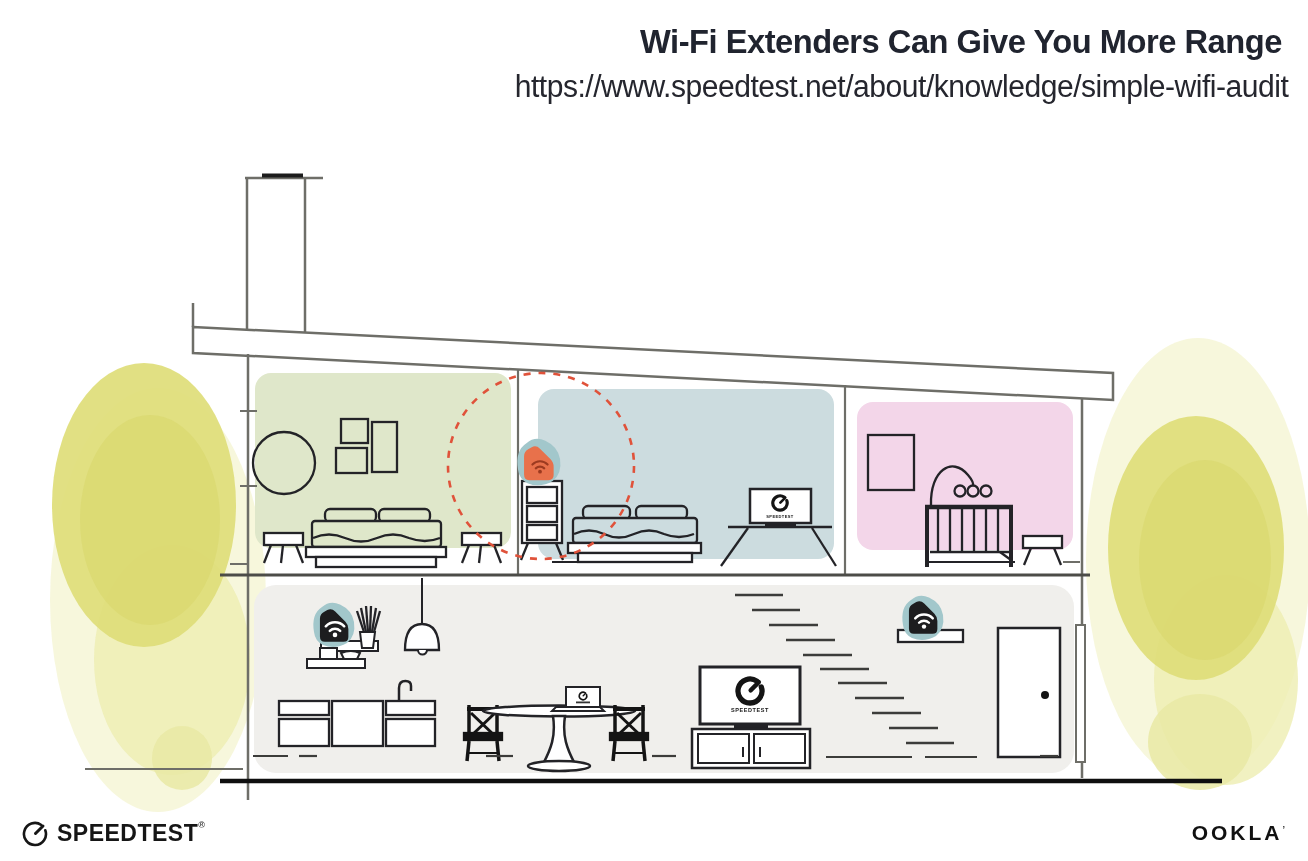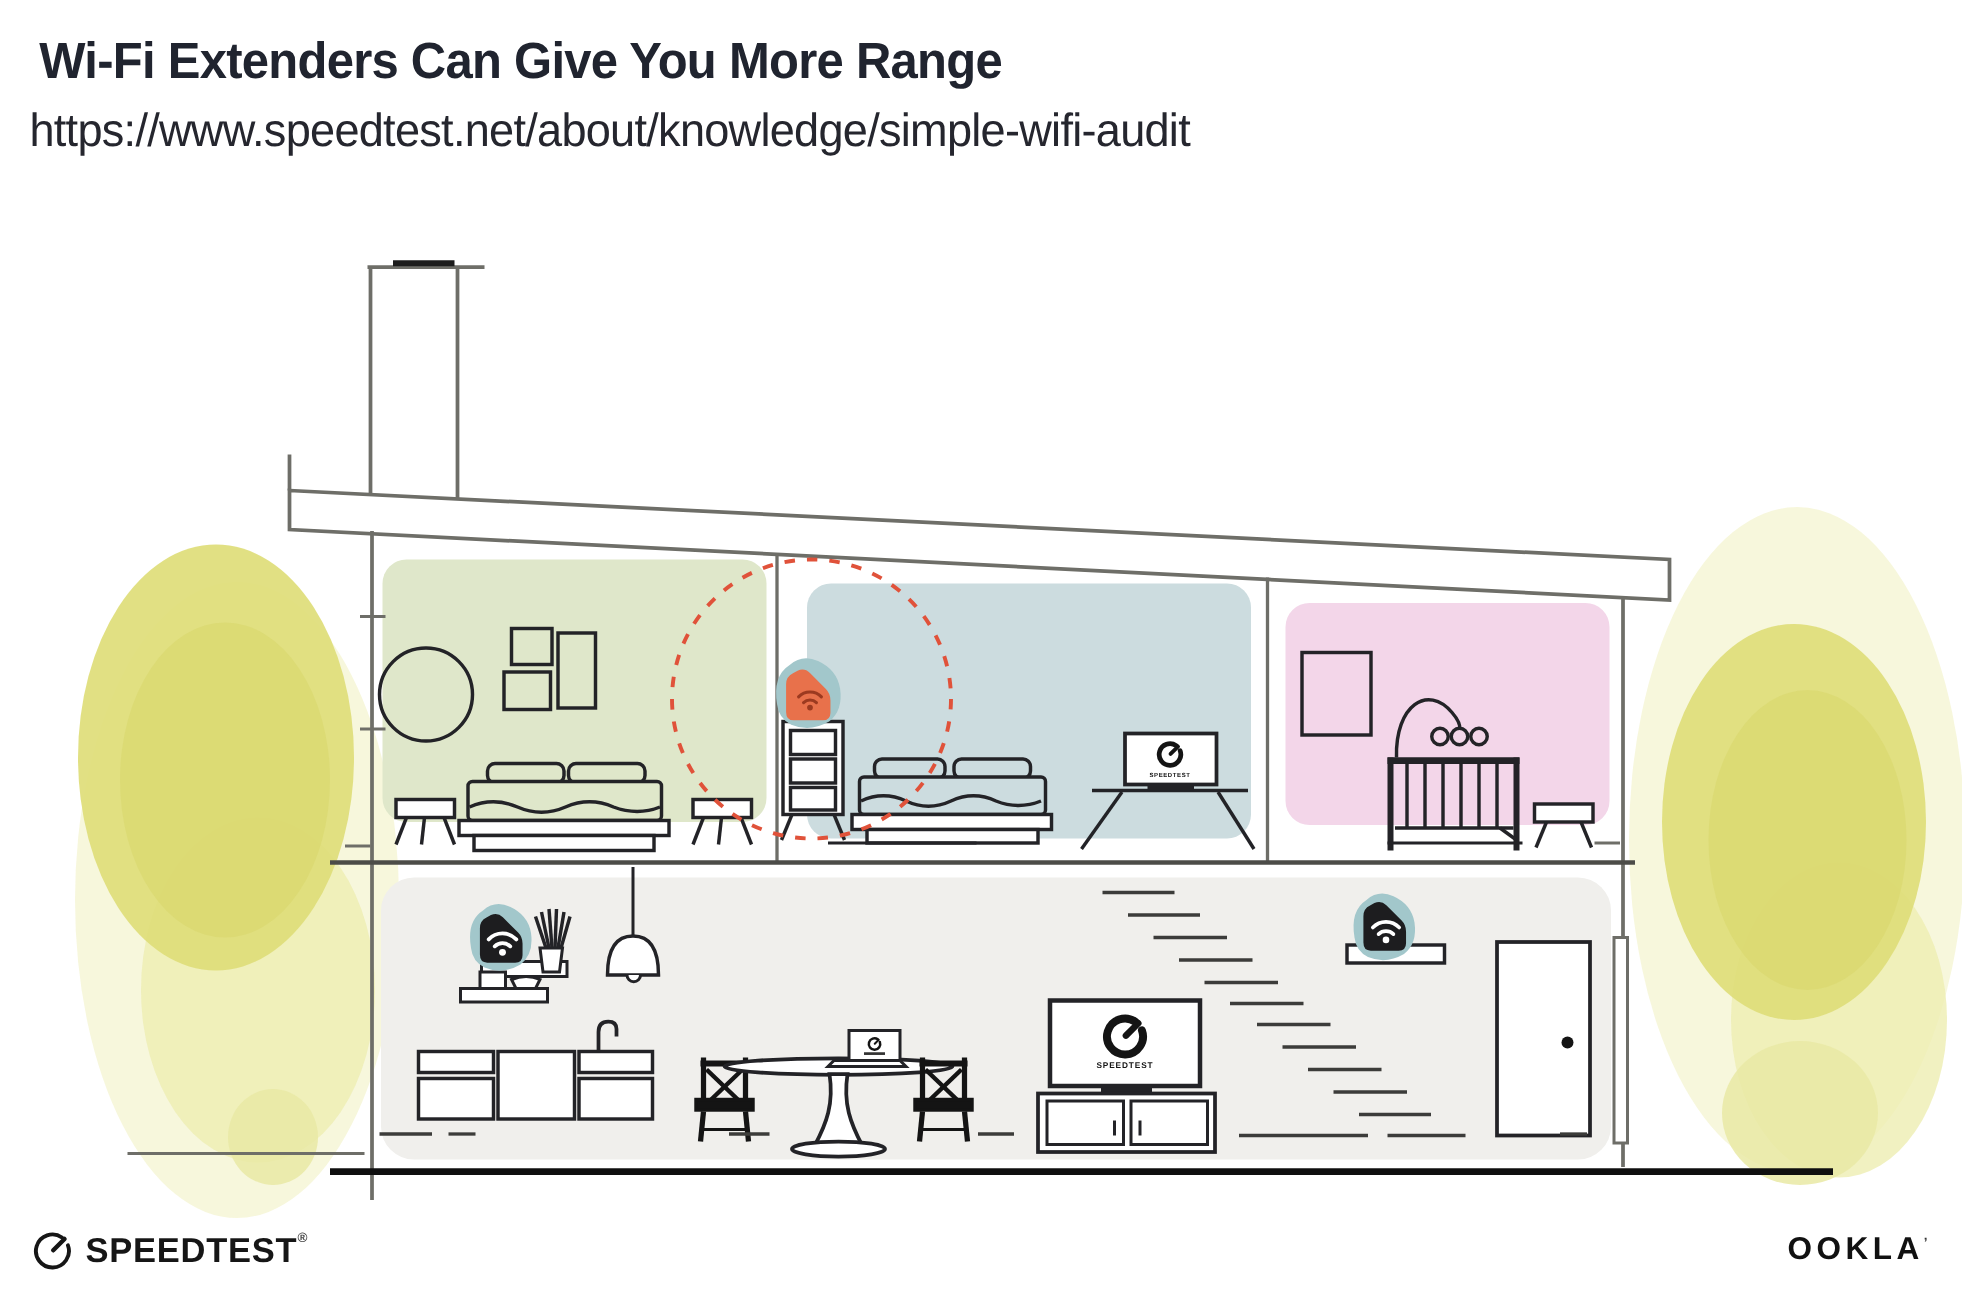--- a/index.html
+++ b/index.html
@@ -1,17 +1,17 @@
 <!DOCTYPE html>
 <html><head>
 <meta charset="utf-8">
 <style>
   html,body{margin:0;padding:0;background:#ffffff;}
   body{width:1308px;height:861px;position:relative;font-family:"Liberation Sans",sans-serif;overflow:hidden;}
-  .header{position:absolute;top:22px;left:0;width:1308px;text-align:left;}
+  .header{position:absolute;top:22px;left:0;width:1308px;text-align:right;}
   .title{font-size:34px;font-weight:700;color:#20242f;letter-spacing:-0.5px;margin:0;
          transform:scaleX(0.96);transform-origin:center;}
   .url{font-size:31px;font-weight:400;color:#25262e;letter-spacing:-0.5px;margin:8px 0 0 0;
        transform:scaleX(0.97);transform-origin:center;}
   .scene{position:absolute;top:0;left:0;}
   .footer-left{position:absolute;left:22px;bottom:14px;display:flex;align-items:center;gap:9px;text-align:center;}
   .footer-left .wordmark{font-size:23px;font-weight:700;color:#161616;letter-spacing:0.5px;}
   .footer-left sup{font-size:9px;color:#444;vertical-align:top;}
   .footer-right{position:absolute;right:20px;bottom:16px;}
   .footer-right .wordmark{font-size:21px;font-weight:700;color:#111;letter-spacing:3px;}

